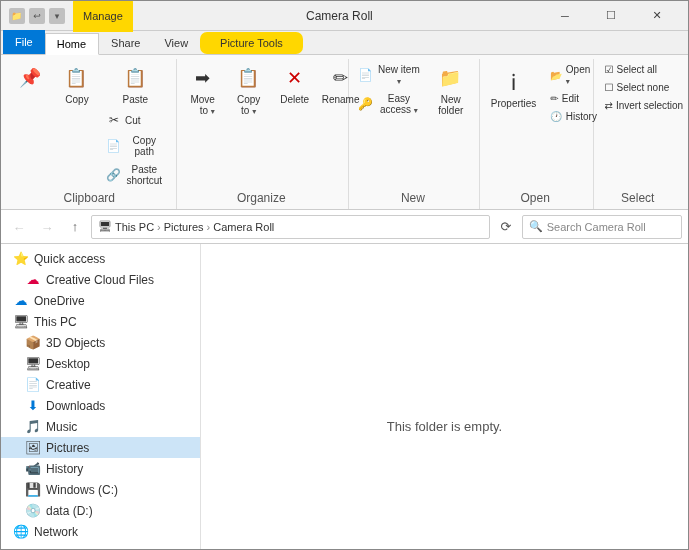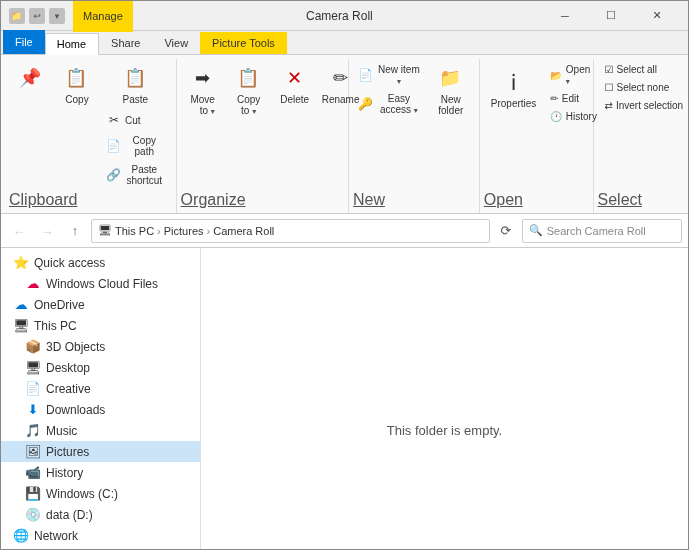--- a/index.html
+++ b/index.html
@@ -12,26 +12,26 @@
     .titlebar-title { flex: 1; text-align: center; font-size: 12px; color: #333; }
     .titlebar-manage { background: #ffd700; padding: 10px 10px; font-size: 11px; color: #333; border-radius: 2px 2px 0 0; margin-right: 4px; }
     .titlebar-buttons { display: flex; gap: 0; }
     .titlebar-btn { width: 46px; height: 30px; display: flex; align-items: center; justify-content: center; font-size: 11px; cursor: pointer; color: #444; }
 
     
     .ribbon-tabs { background: #f0f0f0; height: 24px; display: flex; align-items: flex-end; padding: 0 2px; border-bottom: 1px solid #ccc; }
     .ribbon-tab { padding: 4px 12px; font-size: 11px; cursor: pointer; color: #333; height: 22px; display: flex; align-items: center; }
     .ribbon-tab.active { background: #fff; border: 1px solid #ccc; border-bottom: 1px solid #fff; margin-bottom: -1px; color: #000; padding-left: 11px; }
     .ribbon-tab.file { background: #0078d7; color: #fff; padding: 4px 12px; height: 24px; margin-bottom: 0; }
-    .ribbon-tab.picture-tools { background: #ffd700; color: #333; padding: 4px 12px; }
+    .ribbon-tab.picture-tools { background: #ffd700; color: #333; padding: 4px 20px; border-radius: 7px; }
 
     
     .ribbon { background: #f9f9f9; border-bottom: 1px solid #ccc; display: flex; padding: 4px 4px 0; gap: 0; min-height: 72px; }
     .ribbon-group { display: flex; flex-direction: column; border-right: 1px solid #ddd; padding: 2px 6px 2px 4px; min-width: 0; }
-    .ribbon-group-label { font-size: 16px; color: #555; text-align: left; margin-top: auto; padding: 2px 0; text-decoration: underline; }
+    .ribbon-group-label { font-size: 12px; color: #555; text-align: center; margin-top: auto; padding: 2px 0; }
     .ribbon-group-content { display: flex; gap: 2px; flex: 1; align-items: flex-start; }
     .ribbon-btn { display: flex; flex-direction: column; align-items: center; justify-content: flex-start; padding: 2px 4px; cursor: pointer; border: 1px solid transparent; border-radius: 2px; min-width: 44px; font-size: 10px; color: #333; text-align: center; gap: 2px; }
     .ribbon-btn-icon { width: 28px; height: 28px; display: flex; align-items: center; justify-content: center; font-size: 18px; }
     .ribbon-btn-small { flex-direction: row; min-width: 0; padding: 2px 4px; gap: 3px; font-size: 10px; }
     .ribbon-btn-small .ribbon-btn-icon { width: 16px; height: 16px; font-size: 12px; }
     .ribbon-col { display: flex; flex-direction: column; gap: 1px; }
     .open-btn { display: flex; flex-direction: row; align-items: center; padding: 2px 4px; cursor: pointer; border: 1px solid transparent; border-radius: 2px; font-size: 10px; color: #333; gap: 3px; }
     .select-btn { display: flex; flex-direction: row; align-items: center; padding: 2px 6px; cursor: pointer; border: 1px solid transparent; border-radius: 2px; font-size: 10px; color: #333; gap: 3px; white-space: nowrap; }
 
     
@@ -236,21 +236,21 @@
 
 <div class="main">
 
   <div class="sidebar">
     <div class="sidebar-item">
       <span class="si-icon">⭐</span>
       <span class="si-label">Quick access</span>
     </div>
     <div class="sidebar-item" style="padding-left:24px;">
       <span class="si-icon" style="color:#d04;">☁</span>
-      <span class="si-label">Windows Cloud Files</span>
+      <span class="si-label">Creative Cloud Files</span>
     </div>
     <div class="sidebar-item">
       <span class="si-icon" style="color:#0078d7;">☁</span>
       <span class="si-label">OneDrive</span>
     </div>
     <div class="sidebar-item">
       <span class="si-icon">🖥</span>
       <span class="si-label">This PC</span>
     </div>
     <div class="sidebar-item" style="padding-left:24px;">

